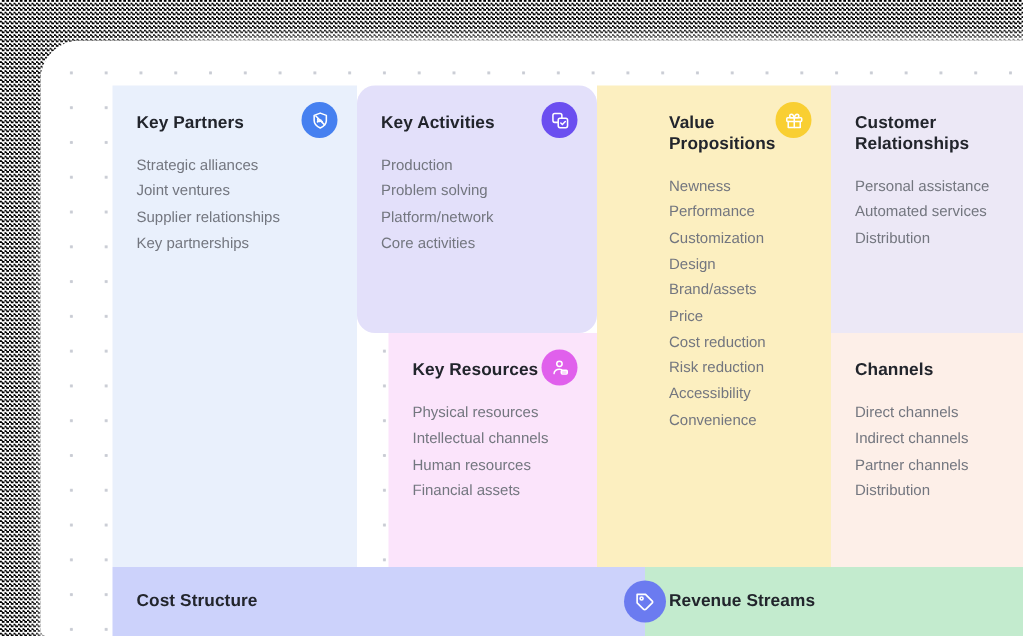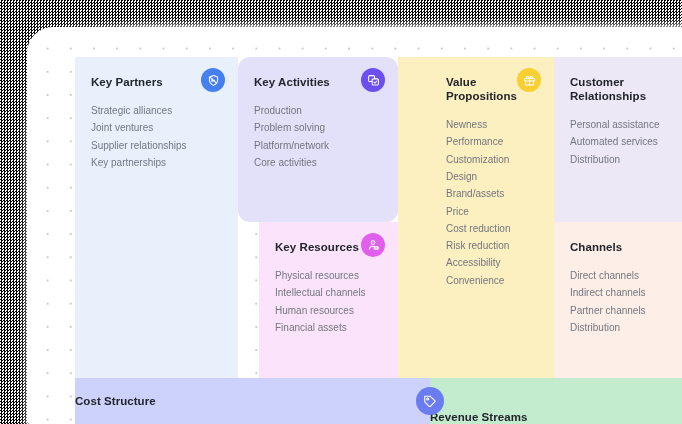--- a/index.html
+++ b/index.html
@@ -141,25 +141,26 @@
     top: 351px;
     width: 607px;
     height: 46px;
     display: grid;
     grid-template-columns: 355px 252px;
   }
   .bottom-cell {
     position: relative;
     display: flex;
     align-items: center;
+    padding-left: 16px;
     box-sizing: border-box;
   }
   .bottom-cell .cell-title { margin: 0; max-width: none; }
   .tint-cost    { background: #ccd2fb; }
-  .tint-revenue { background: #c3ebce; align-items: flex-end; }
+  .tint-revenue { background: #c3ebce; }
 
   .badge-bottom {
     position: absolute;
     top: 9px;
     right: -14px;
     width: 28px;
     height: 28px;
     border-radius: 50%;
     display: flex;
     align-items: center;

